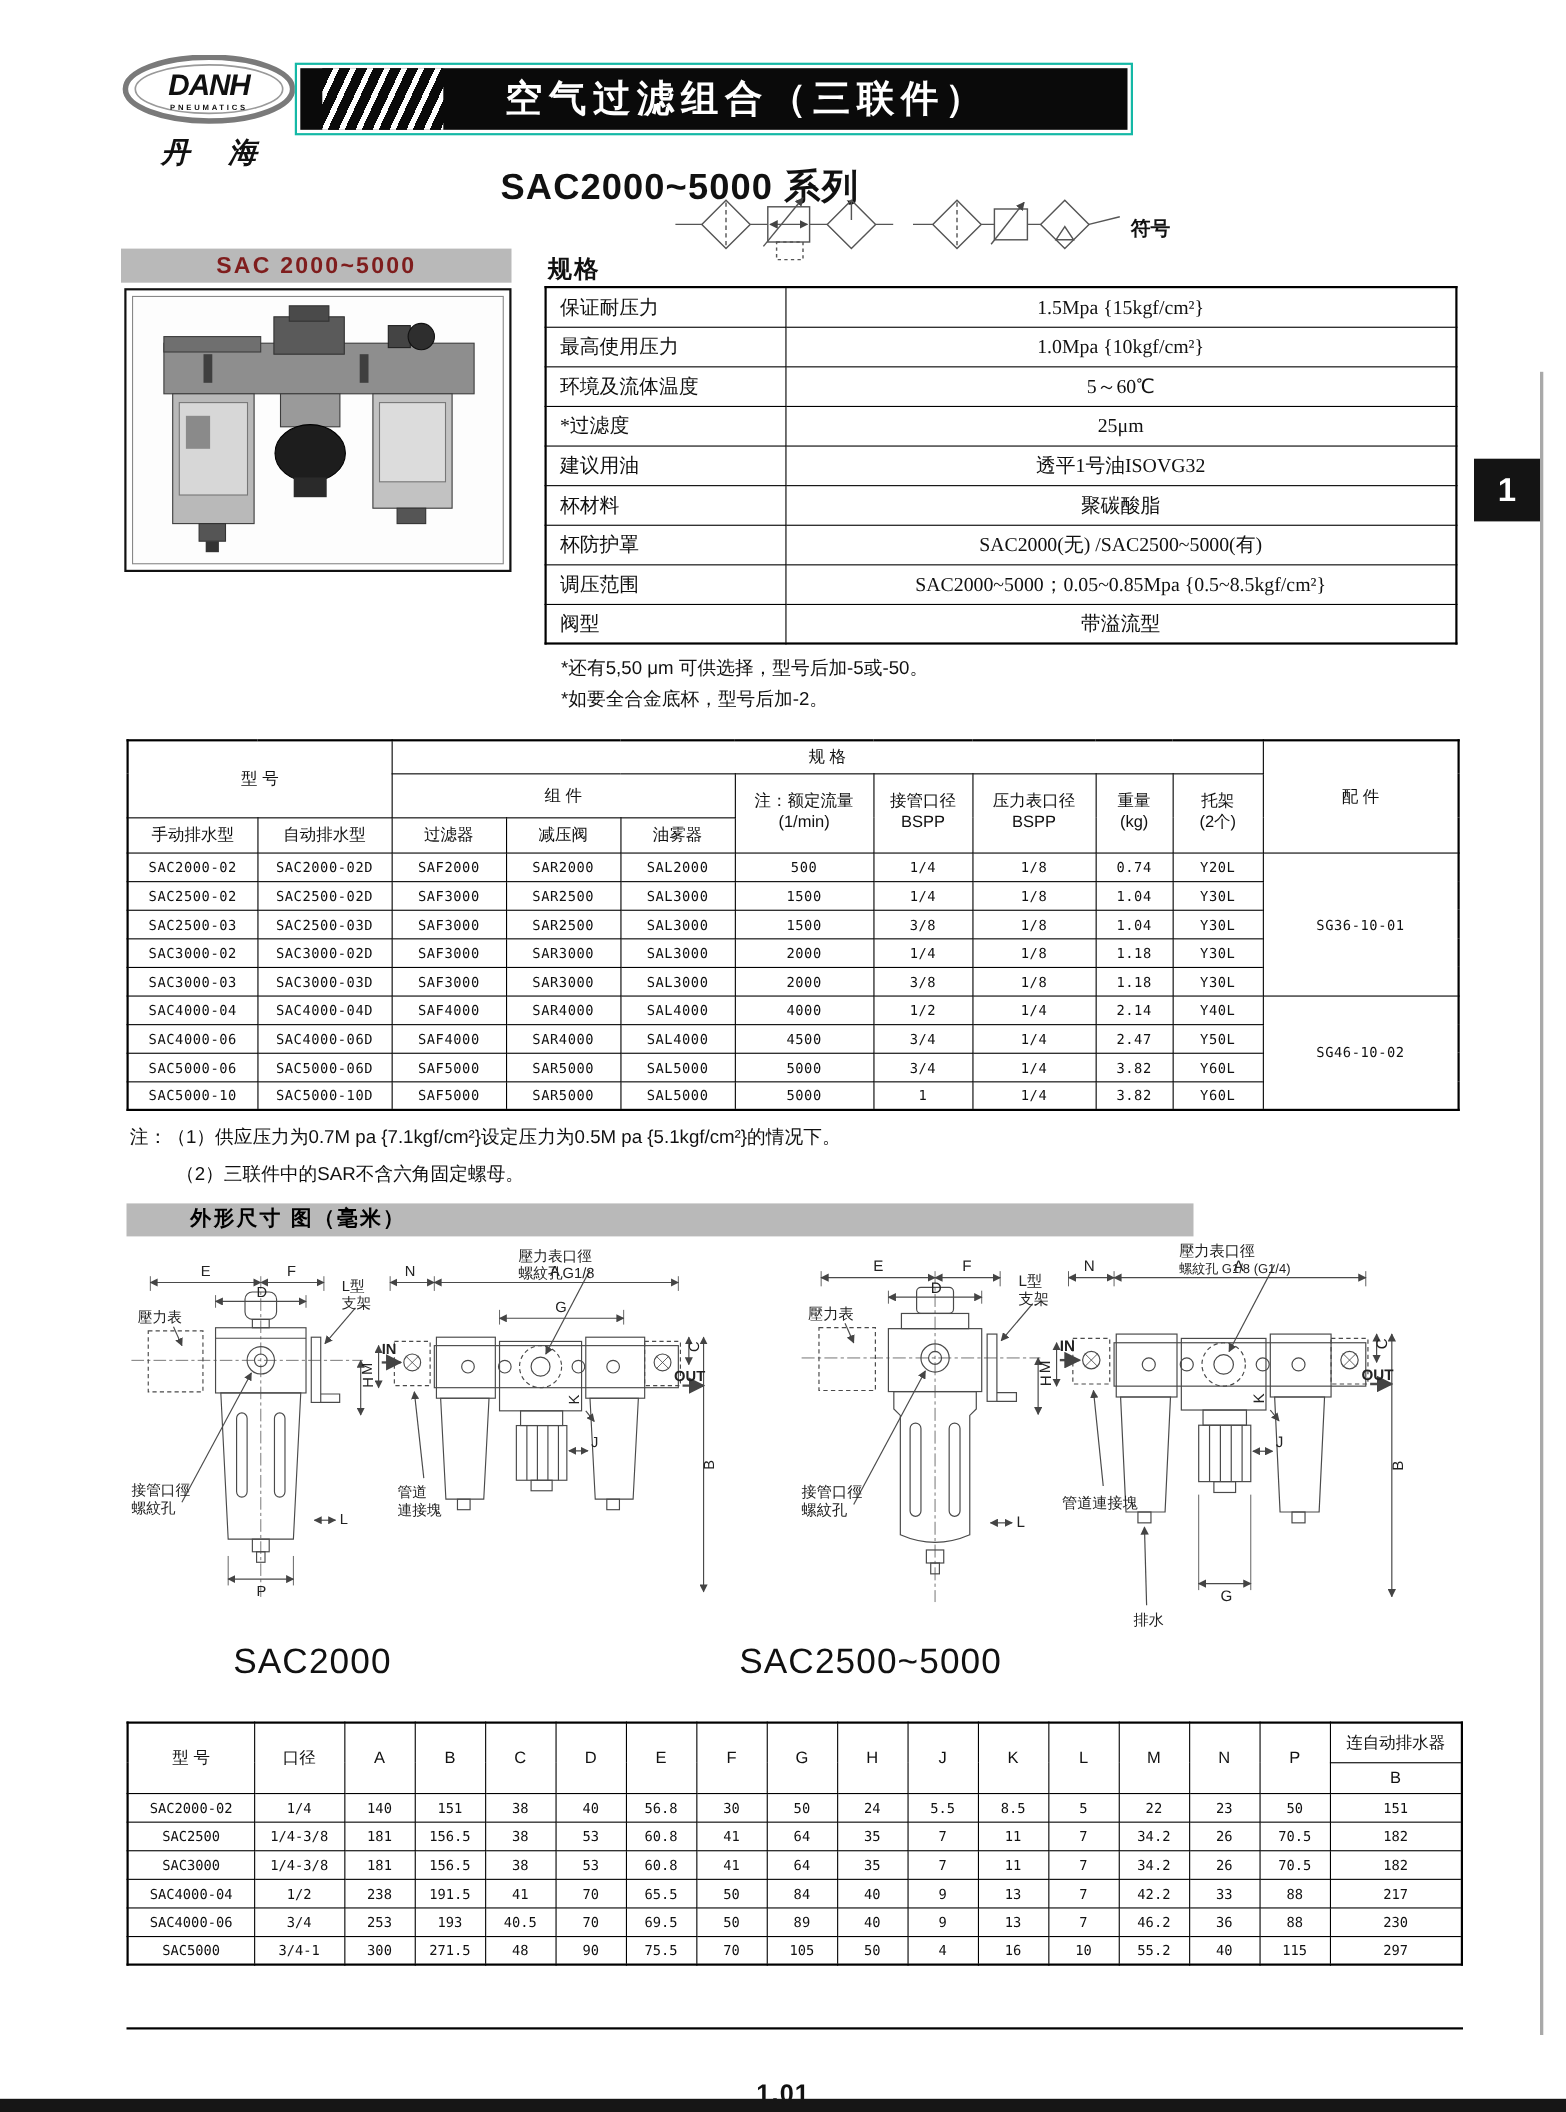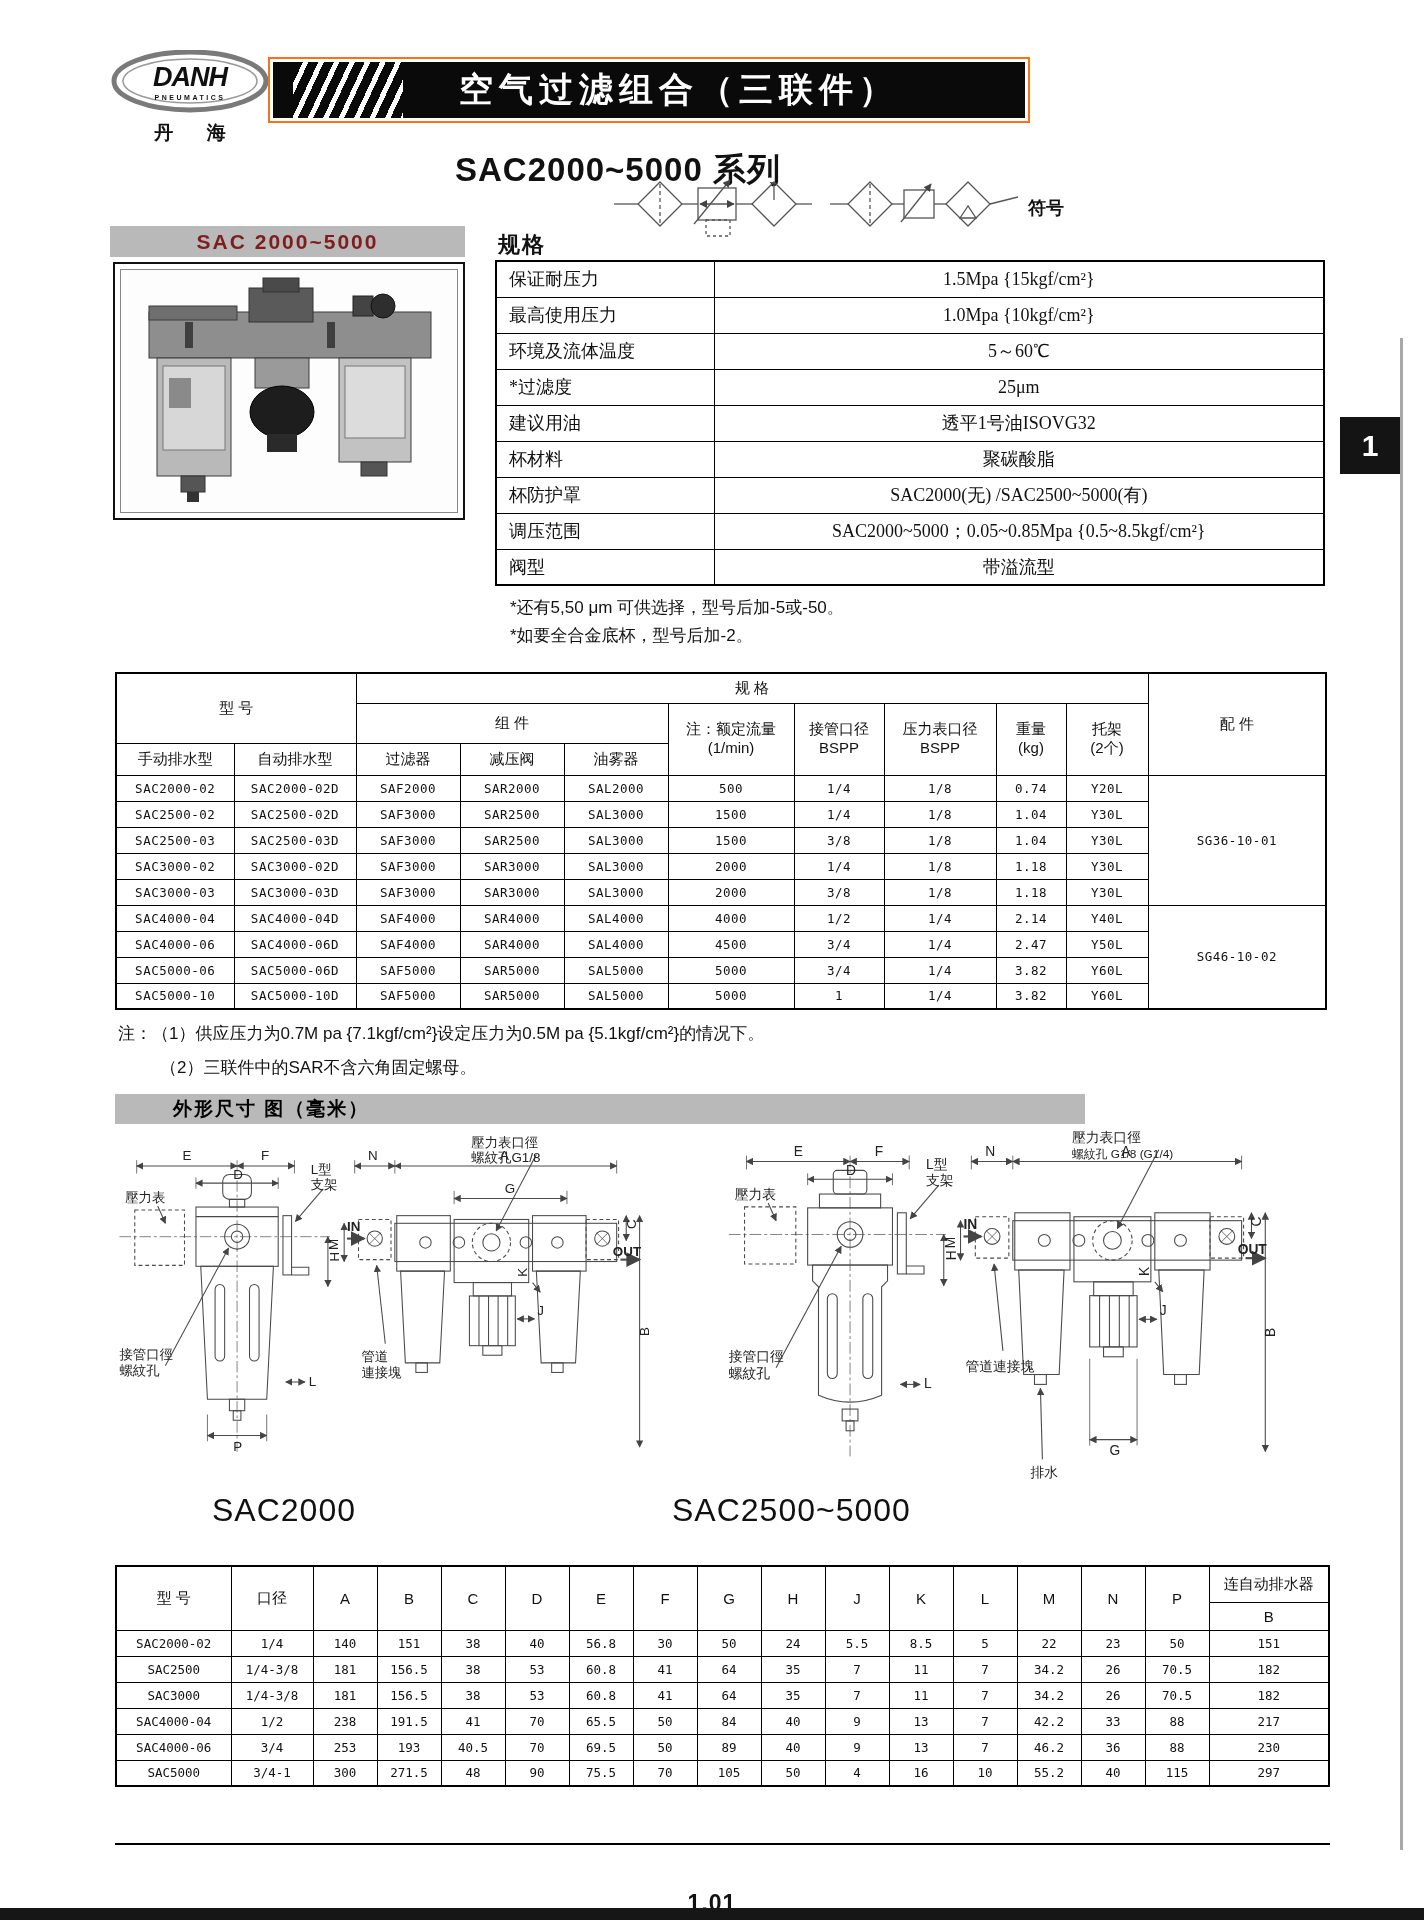--- a/index.html
+++ b/index.html
@@ -2,21 +2,21 @@
 <html><head>
 <meta charset="utf-8">
 <style>
   * { margin:0; padding:0; box-sizing:border-box; }
   html,body { width:1424px; height:1920px; background:#fff; font-family:"Liberation Sans",sans-serif; color:#111; }
   .abs { position:absolute; }
   #page { position:relative; width:1424px; height:1920px; background:#fff; overflow:hidden; }
 
   
   #logo-wrap { left:100px; top:50px; width:180px; height:85px; text-align:center; }
-  #title-bar-outer { left:268px; top:57px; width:762px; height:66px; border:2px solid #f97316; background:#fff; padding:3px; }
+  #title-bar-outer { left:268px; top:57px; width:762px; height:66px; border:2px solid #14b8a6; background:#fff; padding:3px; }
   #title-bar { width:100%; height:100%; background:#0a0a0a; position:relative; display:flex; align-items:center; }
   #title-stripes { position:absolute; left:20px; top:0; width:110px; height:100%;
      background:repeating-linear-gradient(115deg,#0a0a0a 0 9px,#ffffff 9px 14px); }
   #title-text { width:100%; text-align:center; color:#fff; font-size:34px; font-weight:bold; letter-spacing:6px; padding-left:60px; }
 
   
   #series-title { left:455px; top:148px; width:480px; font-size:33px; font-weight:bold; letter-spacing:1px; font-family:"Liberation Sans",sans-serif; }
   #symbol-label { left:1028px; top:196px; font-size:18px; font-weight:bold; }
 
   
@@ -77,21 +77,21 @@
 
 <div id="page">
 
   <div class="abs" id="logo-wrap">
     <svg width="180" height="64" viewBox="0 0 180 64">
       <ellipse cx="90" cy="31" rx="76" ry="29" fill="none" stroke="#7a7a7a" stroke-width="5"></ellipse>
       <ellipse cx="90" cy="31" rx="67" ry="22" fill="none" stroke="#9a9a9a" stroke-width="1.5"></ellipse>
       <text x="90" y="36" text-anchor="middle" font-size="27" font-weight="bold" font-style="italic" letter-spacing="-1" fill="#101010">DANH</text>
       <text x="90" y="50" text-anchor="middle" font-size="7" letter-spacing="2.5" font-weight="bold" fill="#101010">PNEUMATICS</text>
     </svg>
-    <div style="font-size:19px;font-weight:bold;letter-spacing:14px;margin-top:2px;padding-left:14px;">丹    海</div>
+    <div style="font-size:26px;font-weight:bold;letter-spacing:14px;margin-top:2px;padding-left:14px;font-style:italic;">丹    海</div>
   </div>
 
   <div class="abs" id="title-bar-outer">
     <div id="title-bar">
       <div id="title-stripes"></div>
       <div id="title-text">空气过滤组合（三联件）</div>
     </div>
   </div>
 
   <div class="abs" id="series-title">SAC2000~5000 系列</div>

